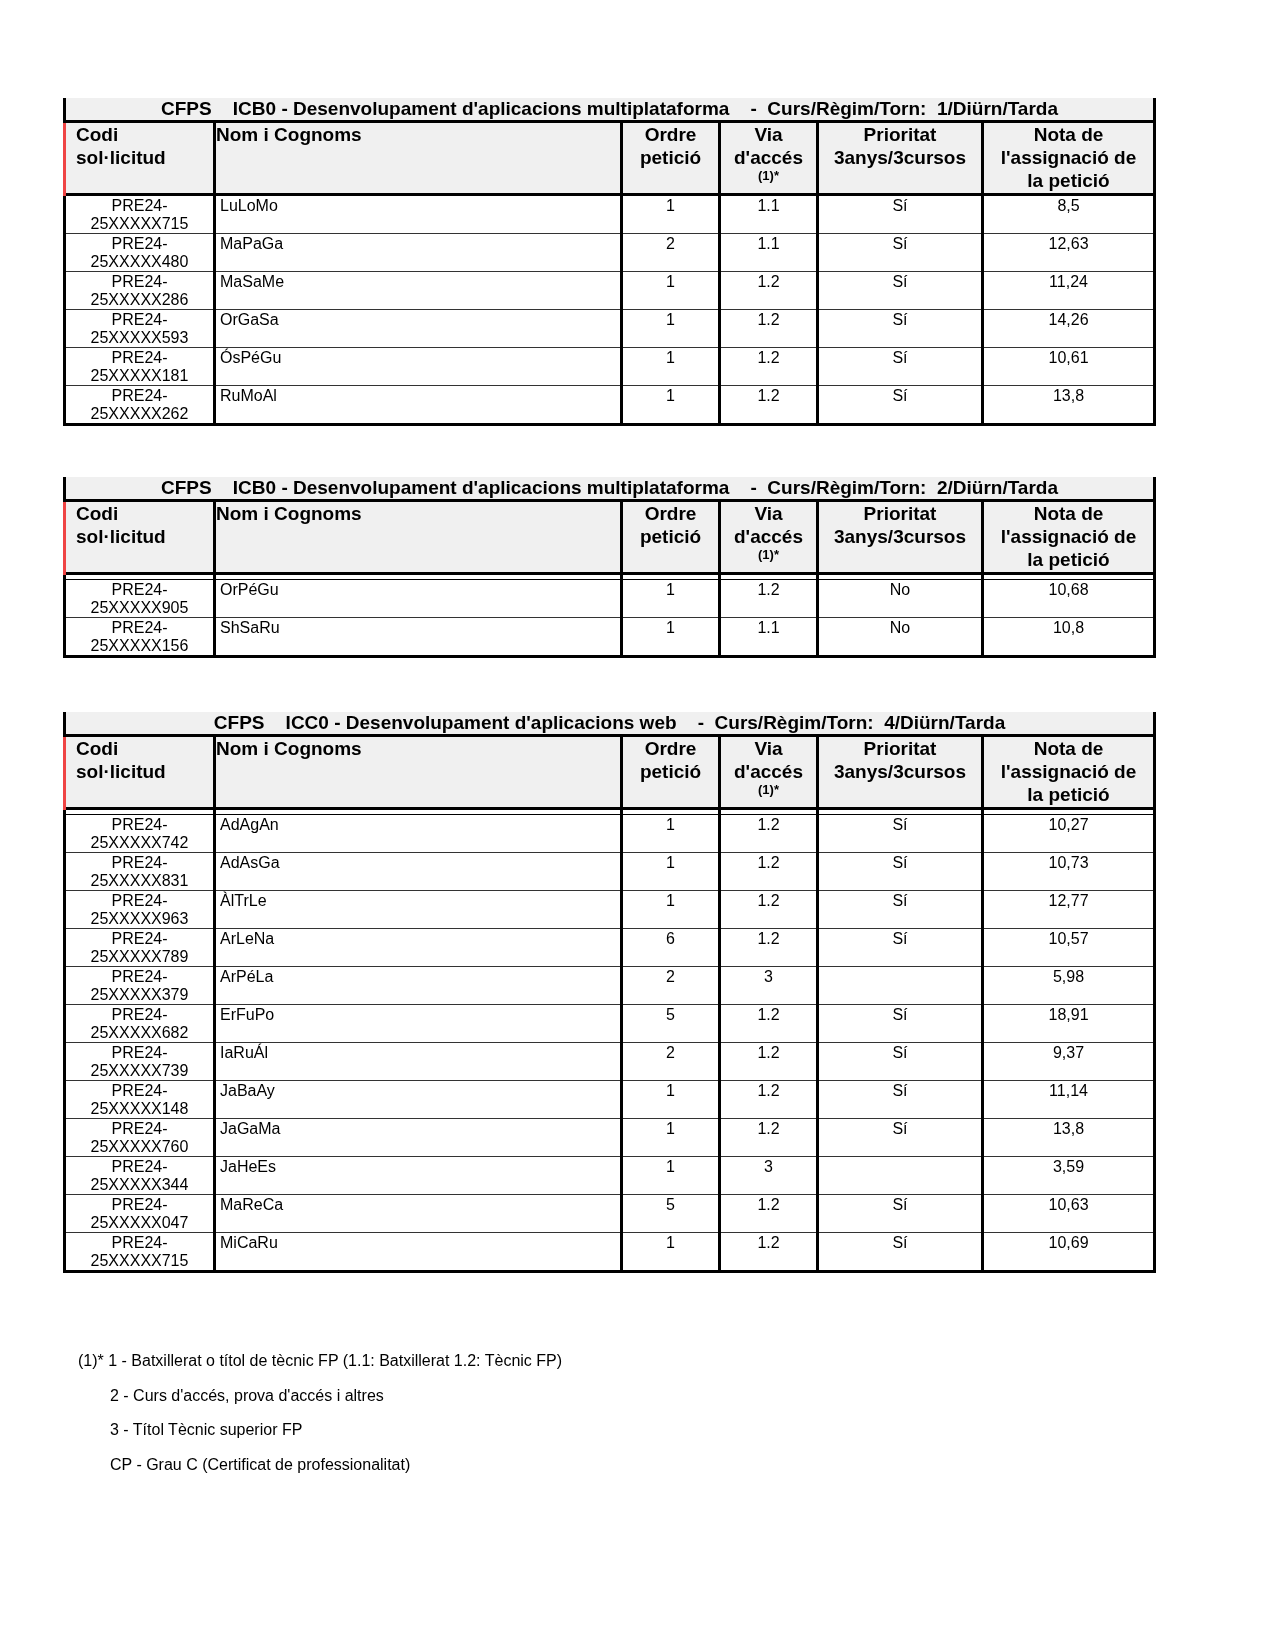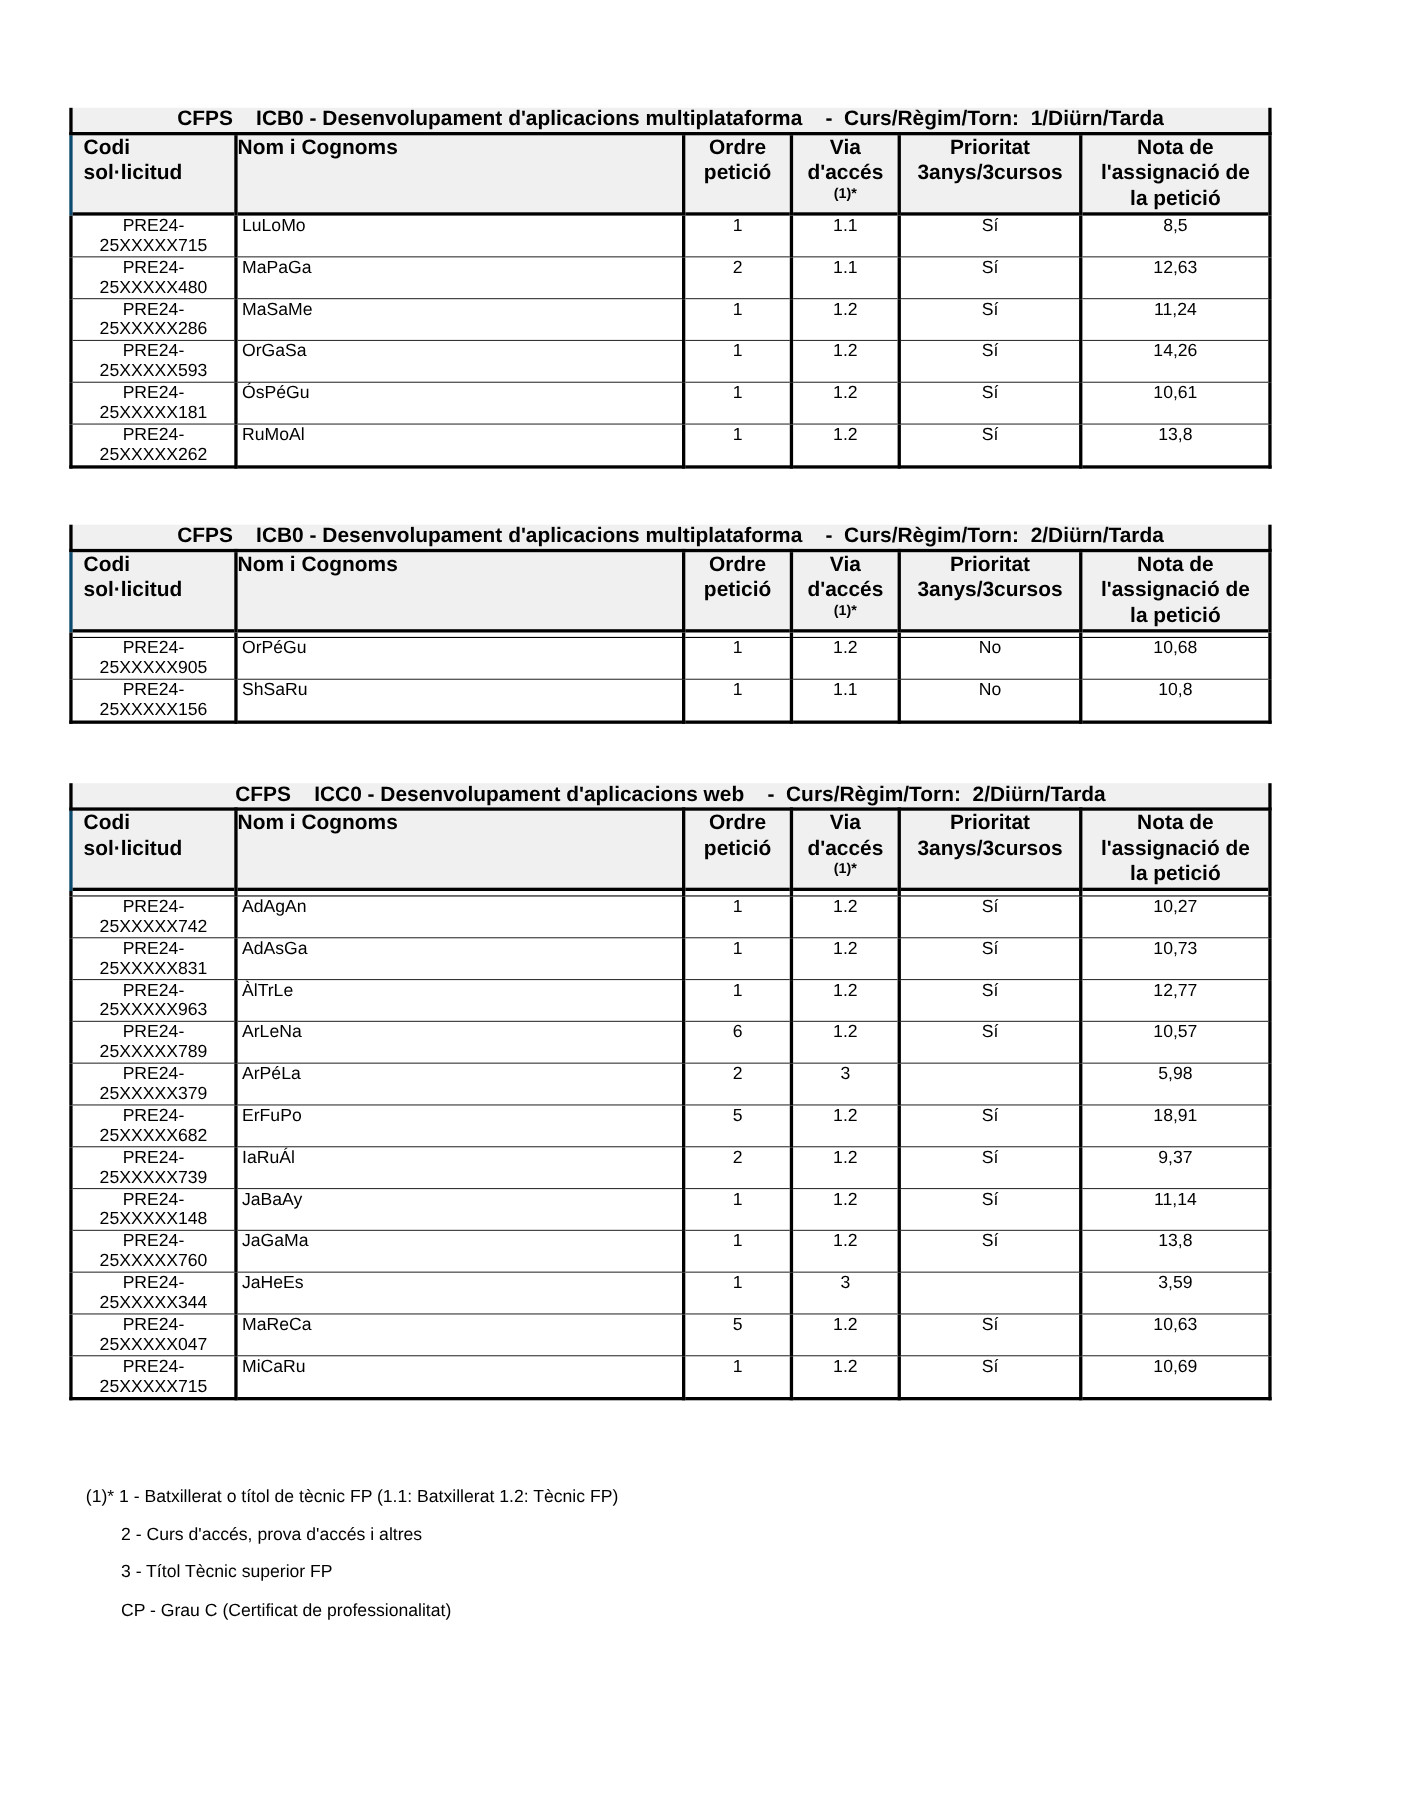--- a/index.html
+++ b/index.html
@@ -10,21 +10,21 @@
       background: #f0f0f0;
       border-left: 3px solid #000; border-right: 3px solid #000;
       border-bottom: 3px solid #000;
       font-weight: bold; font-size: 19px; height: 22px; line-height: 22px;
       text-align: center; white-space: pre;
     }
     .head-row th {
       background: #f0f0f0; font-weight: bold; font-size: 19px; line-height: 23px;
       border-right: 3px solid #000; height: 70px; text-align: center;
     }
-    .head-row th:first-child { border-left: 3px solid #0c4a6e; text-align: left; padding-left: 10px; }
+    .head-row th:first-child { border-left: 3px solid #ef4444; text-align: left; padding-left: 10px; }
     .head-row th.name { text-align: left; padding-left: 0; }
     .head-row th .sup { font-size: 13px; display: block; line-height: 14px; }
     .head-row { border-bottom: 3px solid #000; }
     .spacer-row td { height: 4px; border-right: 3px solid #000; border-bottom: 1px solid #000; }
     .spacer-row td:first-child { border-left: 3px solid #000; }
     .data-row td {
       font-size: 16px; line-height: 18px; height: 36px;
       border-right: 3px solid #000; border-bottom: 1.5px solid #333;
       text-align: center; padding-top: 1px;
     }
@@ -165,21 +165,21 @@
   <colgroup>
       <col style="width:150px">
       <col style="width:407px">
       <col style="width:98px">
       <col style="width:98px">
       <col style="width:165px">
       <col style="width:172px">
     </colgroup>
   <tbody>
       <tr class="title-row">
-        <td colspan="6">CFPS    ICC0 - Desenvolupament d'aplicacions web    -  Curs/Règim/Torn:  2/Diürn/Tarda</td>
+        <td colspan="6">CFPS    ICC0 - Desenvolupament d'aplicacions web    -  Curs/Règim/Torn:  4/Diürn/Tarda</td>
       </tr>
   <tr class="head-row">
     <th><span>Codi</span><br><span>sol·licitud</span></th>
     <th class="name">Nom i Cognoms</th>
     <th><span>Ordre</span><br><span>petició</span></th>
     <th><span>Via</span><br><span>d'accés</span><span class="sup">(1)*</span></th>
     <th><span>Prioritat</span><br><span>3anys/3cursos</span></th>
     <th><span>Nota de</span><br><span>l'assignació de</span><br><span>la petició</span></th>
   </tr>
   <tr class="spacer-row">

